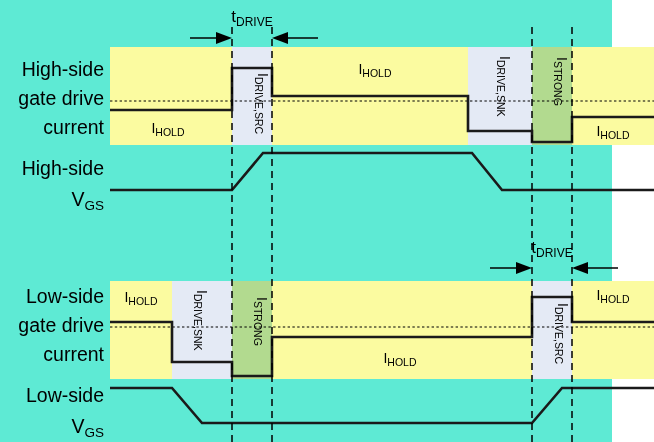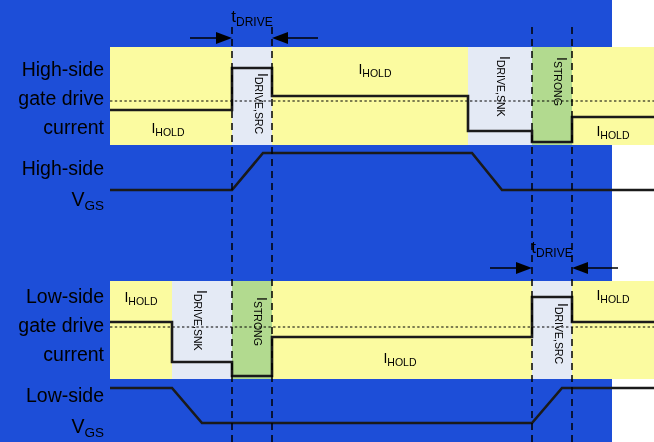--- a/index.html
+++ b/index.html
@@ -10,21 +10,21 @@
   body {
     width: 654px;
     height: 442px;
     font-family: "Liberation Sans", sans-serif;
     overflow: hidden;
   }
   #diagram-root {
     position: relative;
     width: 612px;
     height: 442px;
-    background: #1d4ed8;
+    background: #5eead4;
   }
   svg#timing-svg {
     display: block;
     width: 654px;
     height: 442px;
   }
   .axis-label {
     font-family: "Liberation Sans", sans-serif;
     font-size: 19.5px;
     fill: #000000;

